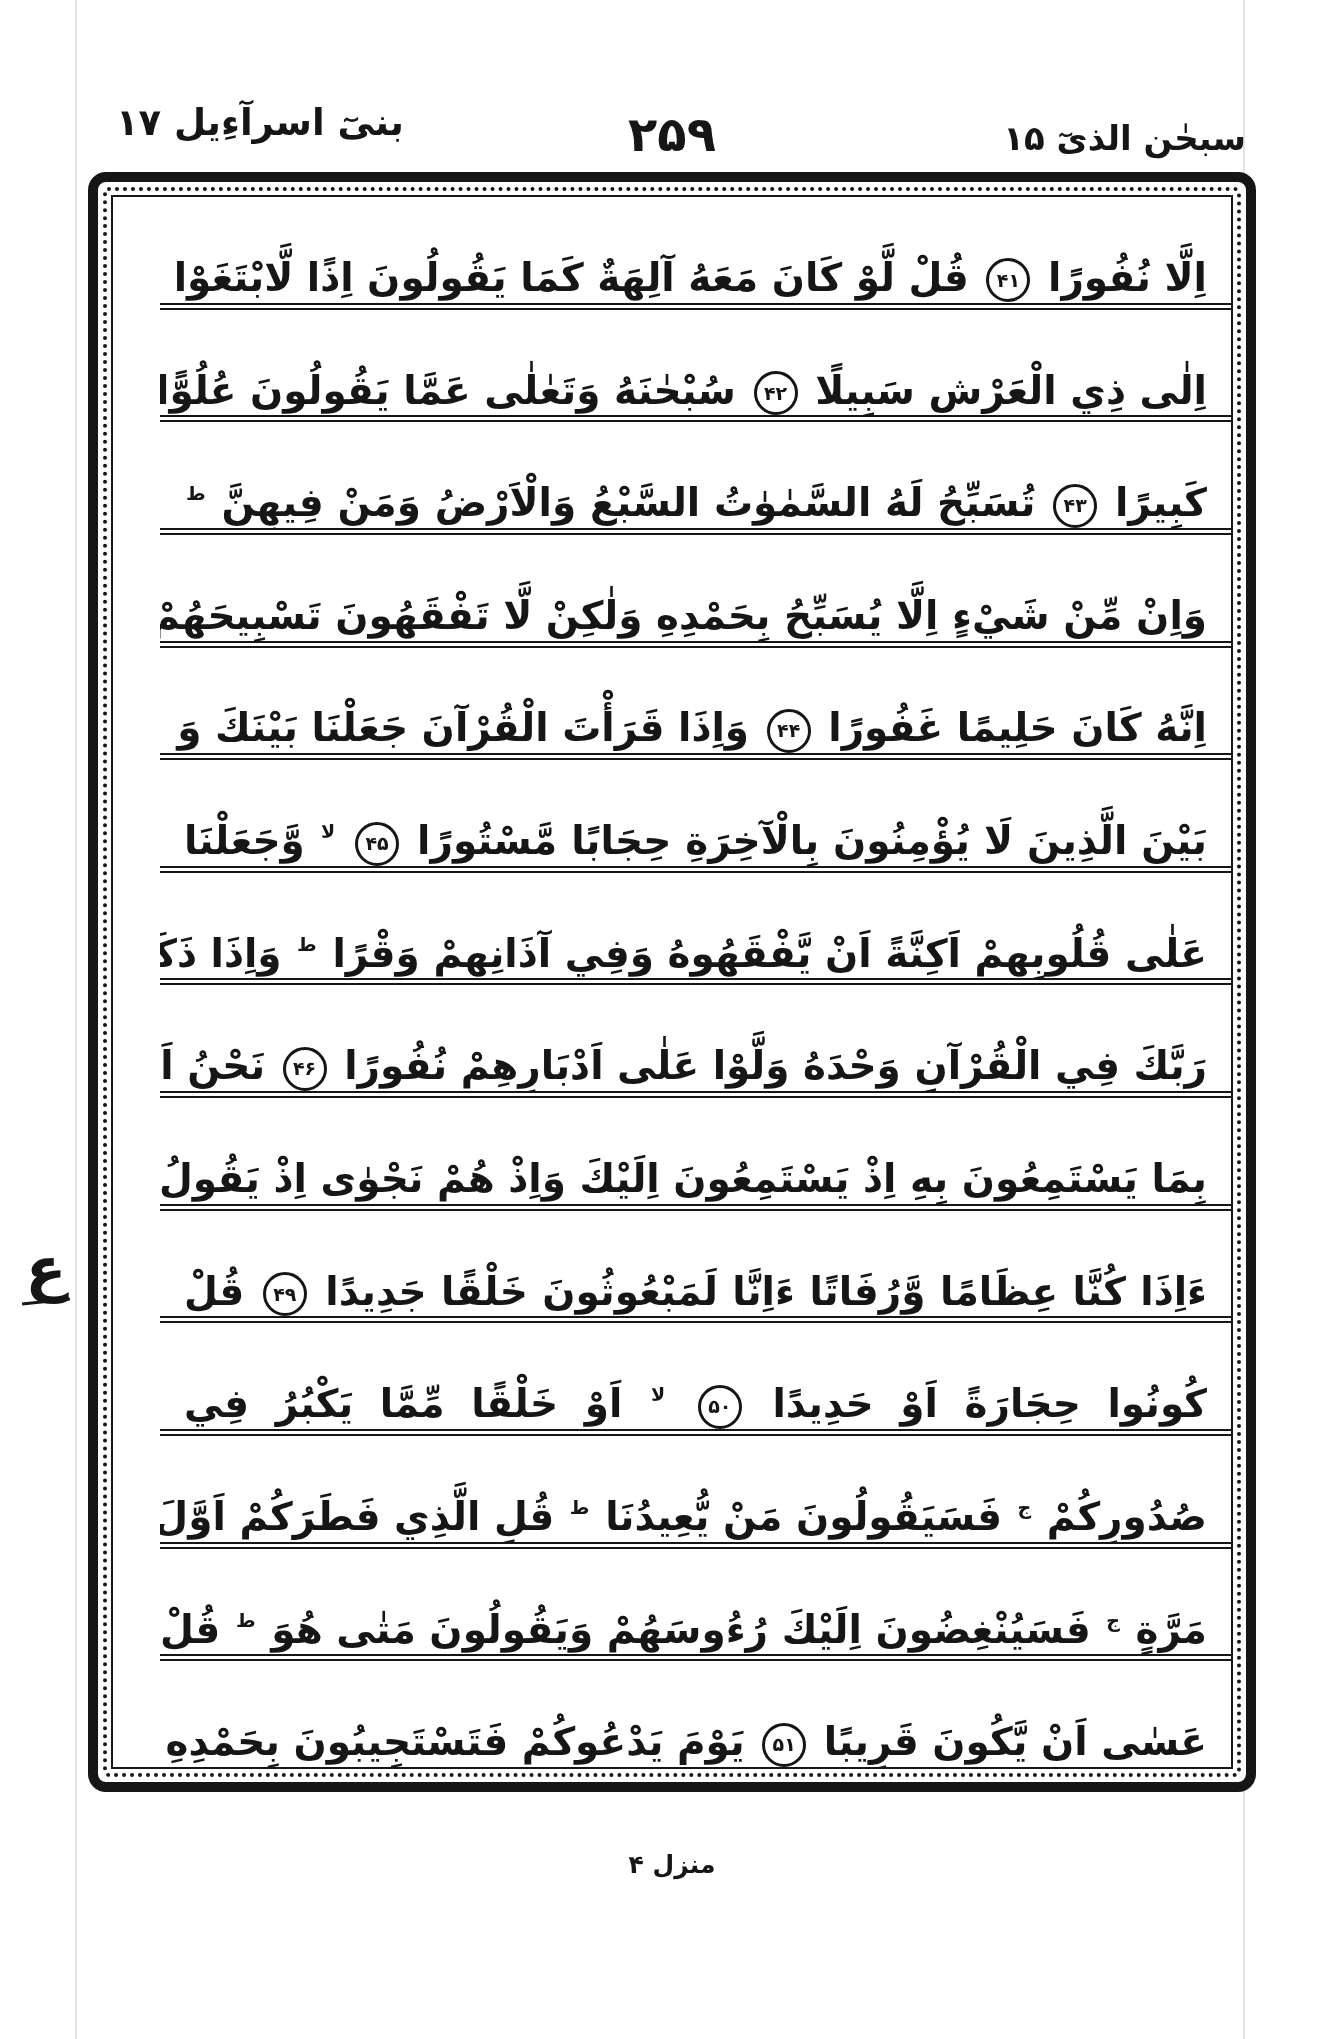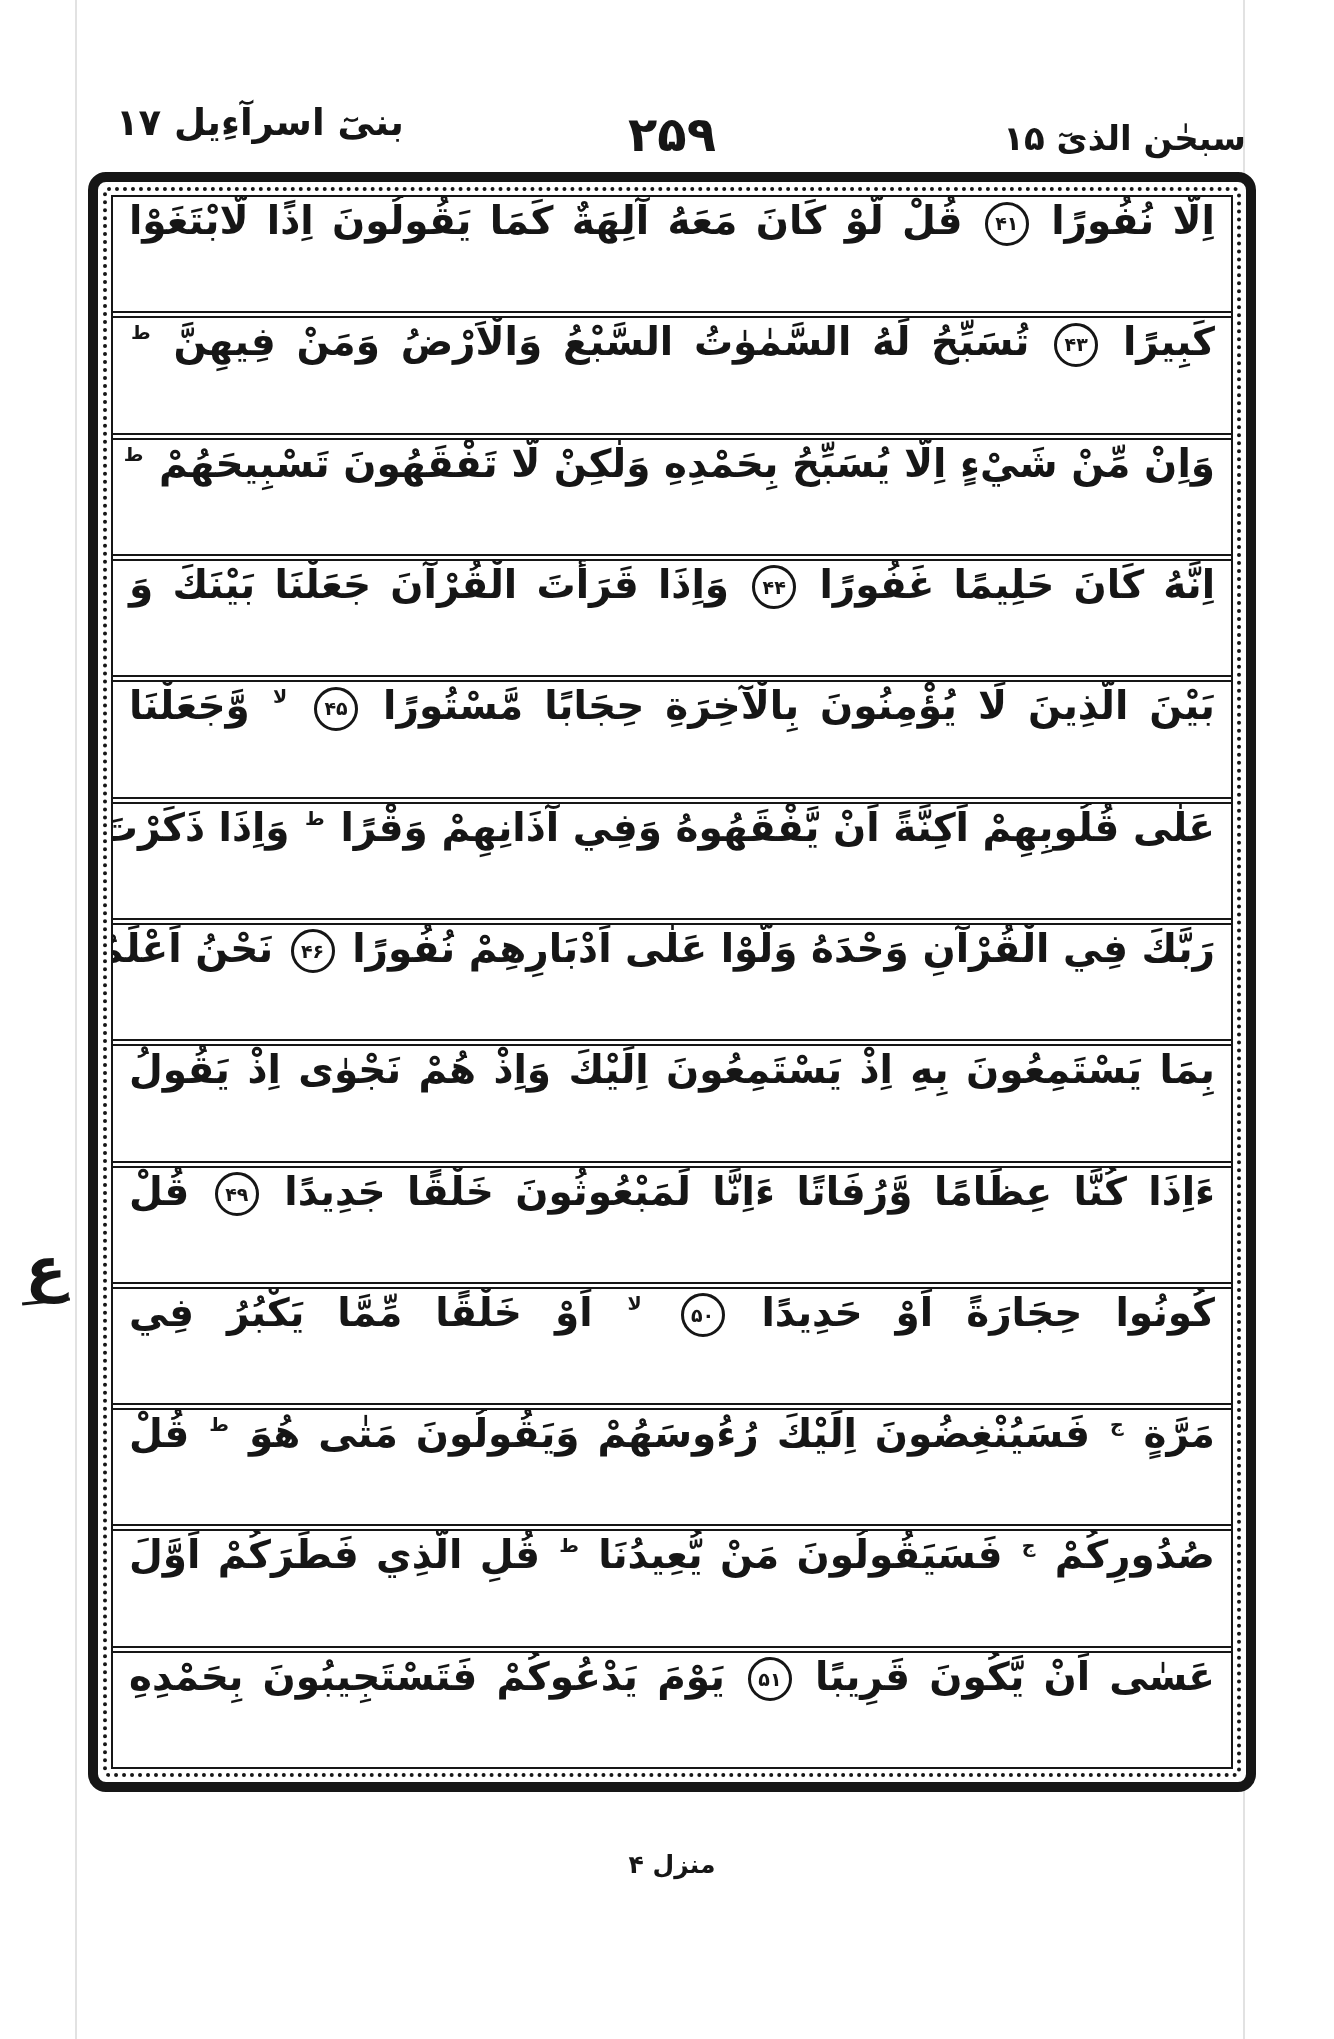--- a/index.html
+++ b/index.html
@@ -48,24 +48,25 @@
     padding: 4px;
   }
   .lines {
     width: 100%; height: 100%;
     border: 2px solid #161616;
     display: flex; flex-direction: column;
     direction: rtl;
   }
   .line-row {
     flex: 1 1 0;
-    display: flex; flex-direction: column; justify-content: flex-start;
+    display: flex; flex-direction: column; justify-content: flex-end;
     border-bottom: 7px double #161616;
-    padding: 0 16px;
+    padding: 0 24px;
     overflow: hidden;
+    margin-left: 47px;
   }
   .line-row:last-child { border-bottom: none; border-radius: 14px; }
   .line-text {
     direction: rtl;
     text-align: justify;
     text-align-last: justify;
     font-size: 39px; font-weight: 700;
     line-height: 1.25;
     white-space: nowrap;
   }
@@ -115,20 +116,23 @@
     <div class="hdr-juz">سبحٰن الذیٓ ۱۵</div>
   </div>
 
   <div class="frame">
     <div class="frame-deco">
       <div class="lines">
           <div class="line-row">
             <div class="line-text"><span>اِلَّا نُفُورًا</span> <span class="aya">۴۱</span> <span>قُلْ لَّوْ كَانَ مَعَهُ آلِهَةٌ كَمَا يَقُولُونَ اِذًا لَّابْتَغَوْا</span></div>
           </div>
           <div class="line-row">
+            <div class="line-text"><span>اِلٰى ذِي الْعَرْشِ سَبِيلًا</span> <span class="aya">۴۲</span> <span>سُبْحٰنَهُ وَتَعٰلٰى عَمَّا يَقُولُونَ عُلُوًّا</span></div>
+          </div>
+          <div class="line-row">
             <div class="line-text"><span>كَبِيرًا</span> <span class="aya">۴۳</span> <span>تُسَبِّحُ لَهُ السَّمٰوٰتُ السَّبْعُ وَالْاَرْضُ وَمَنْ فِيهِنَّ</span> <span class="waqf">ط</span></div>
           </div>
           <div class="line-row">
             <div class="line-text"><span>وَاِنْ مِّنْ شَيْءٍ اِلَّا يُسَبِّحُ بِحَمْدِهِ وَلٰكِنْ لَّا تَفْقَهُونَ تَسْبِيحَهُمْ</span> <span class="waqf">ط</span></div>
           </div>
           <div class="line-row">
             <div class="line-text"><span>اِنَّهُ كَانَ حَلِيمًا غَفُورًا</span> <span class="aya">۴۴</span> <span>وَاِذَا قَرَأْتَ الْقُرْآنَ جَعَلْنَا بَيْنَكَ وَ</span></div>
           </div>
           <div class="line-row">
             <div class="line-text"><span>بَيْنَ الَّذِينَ لَا يُؤْمِنُونَ بِالْآخِرَةِ حِجَابًا مَّسْتُورًا</span> <span class="aya">۴۵</span> <span class="waqf">لا</span> <span>وَّجَعَلْنَا</span></div>
@@ -142,24 +146,24 @@
           <div class="line-row">
             <div class="line-text"><span>بِمَا يَسْتَمِعُونَ بِهِ اِذْ يَسْتَمِعُونَ اِلَيْكَ وَاِذْ هُمْ نَجْوٰى اِذْ يَقُولُ</span></div>
           </div>
           <div class="line-row">
             <div class="line-text"><span>ءَاِذَا كُنَّا عِظَامًا وَّرُفَاتًا ءَاِنَّا لَمَبْعُوثُونَ خَلْقًا جَدِيدًا</span> <span class="aya">۴۹</span> <span>قُلْ</span></div>
           </div>
           <div class="line-row">
             <div class="line-text"><span>كُونُوا حِجَارَةً اَوْ حَدِيدًا</span> <span class="aya">۵۰</span> <span class="waqf">لا</span> <span>اَوْ خَلْقًا مِّمَّا يَكْبُرُ فِي</span></div>
           </div>
           <div class="line-row">
-            <div class="line-text"><span>مَرَّةٍ</span> <span class="waqf">ج</span> <span>فَسَيُنْغِضُونَ اِلَيْكَ رُءُوسَهُمْ وَيَقُولُونَ مَتٰى هُوَ</span> <span class="waqf">ط</span> <span>قُلْ</span></div>
+            <div class="line-text"><span>صُدُورِكُمْ</span> <span class="waqf">ج</span> <span>فَسَيَقُولُونَ مَنْ يُّعِيدُنَا</span> <span class="waqf">ط</span> <span>قُلِ الَّذِي فَطَرَكُمْ اَوَّلَ</span></div>
           </div>
           <div class="line-row">
-            <div class="line-text"><span>صُدُورِكُمْ</span> <span class="waqf">ج</span> <span>فَسَيَقُولُونَ مَنْ يُّعِيدُنَا</span> <span class="waqf">ط</span> <span>قُلِ الَّذِي فَطَرَكُمْ اَوَّلَ</span></div>
+            <div class="line-text"><span>مَرَّةٍ</span> <span class="waqf">ج</span> <span>فَسَيُنْغِضُونَ اِلَيْكَ رُءُوسَهُمْ وَيَقُولُونَ مَتٰى هُوَ</span> <span class="waqf">ط</span> <span>قُلْ</span></div>
           </div>
           <div class="line-row">
             <div class="line-text"><span>عَسٰى اَنْ يَّكُونَ قَرِيبًا</span> <span class="aya">۵۱</span> <span>يَوْمَ يَدْعُوكُمْ فَتَسْتَجِيبُونَ بِحَمْدِهِ</span></div>
           </div>
         </div>
     </div>
   </div>
 
   <div class="ruku">
     <span class="glyph">ع</span>

